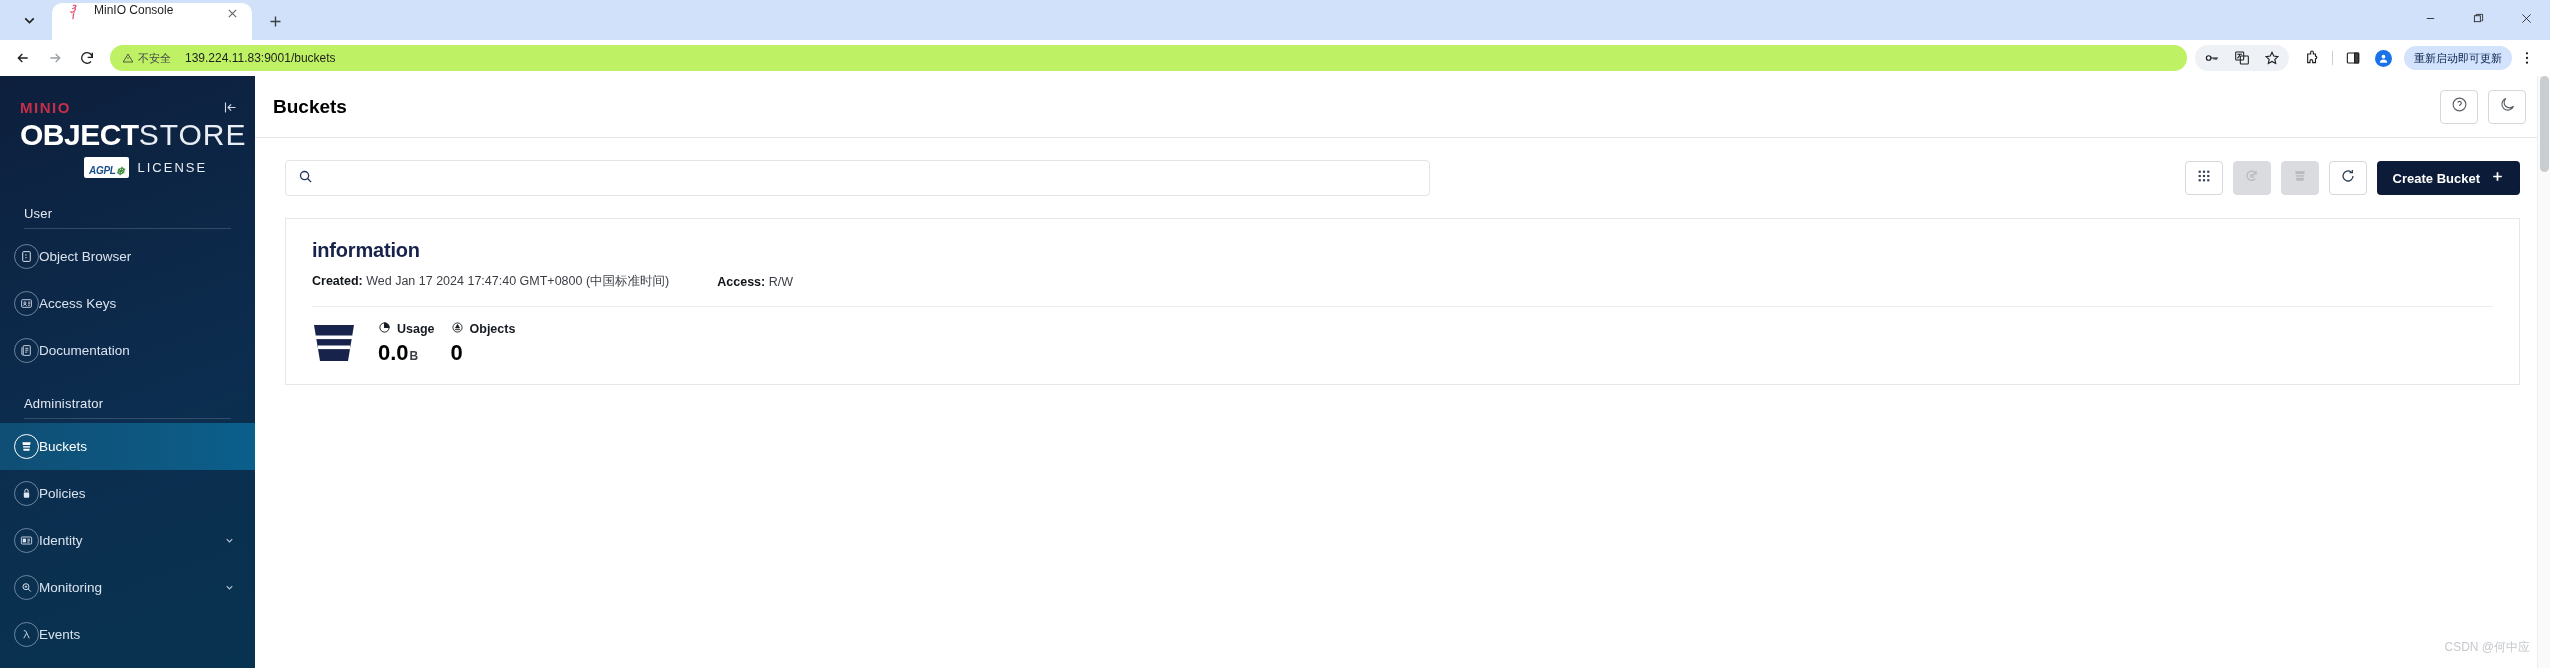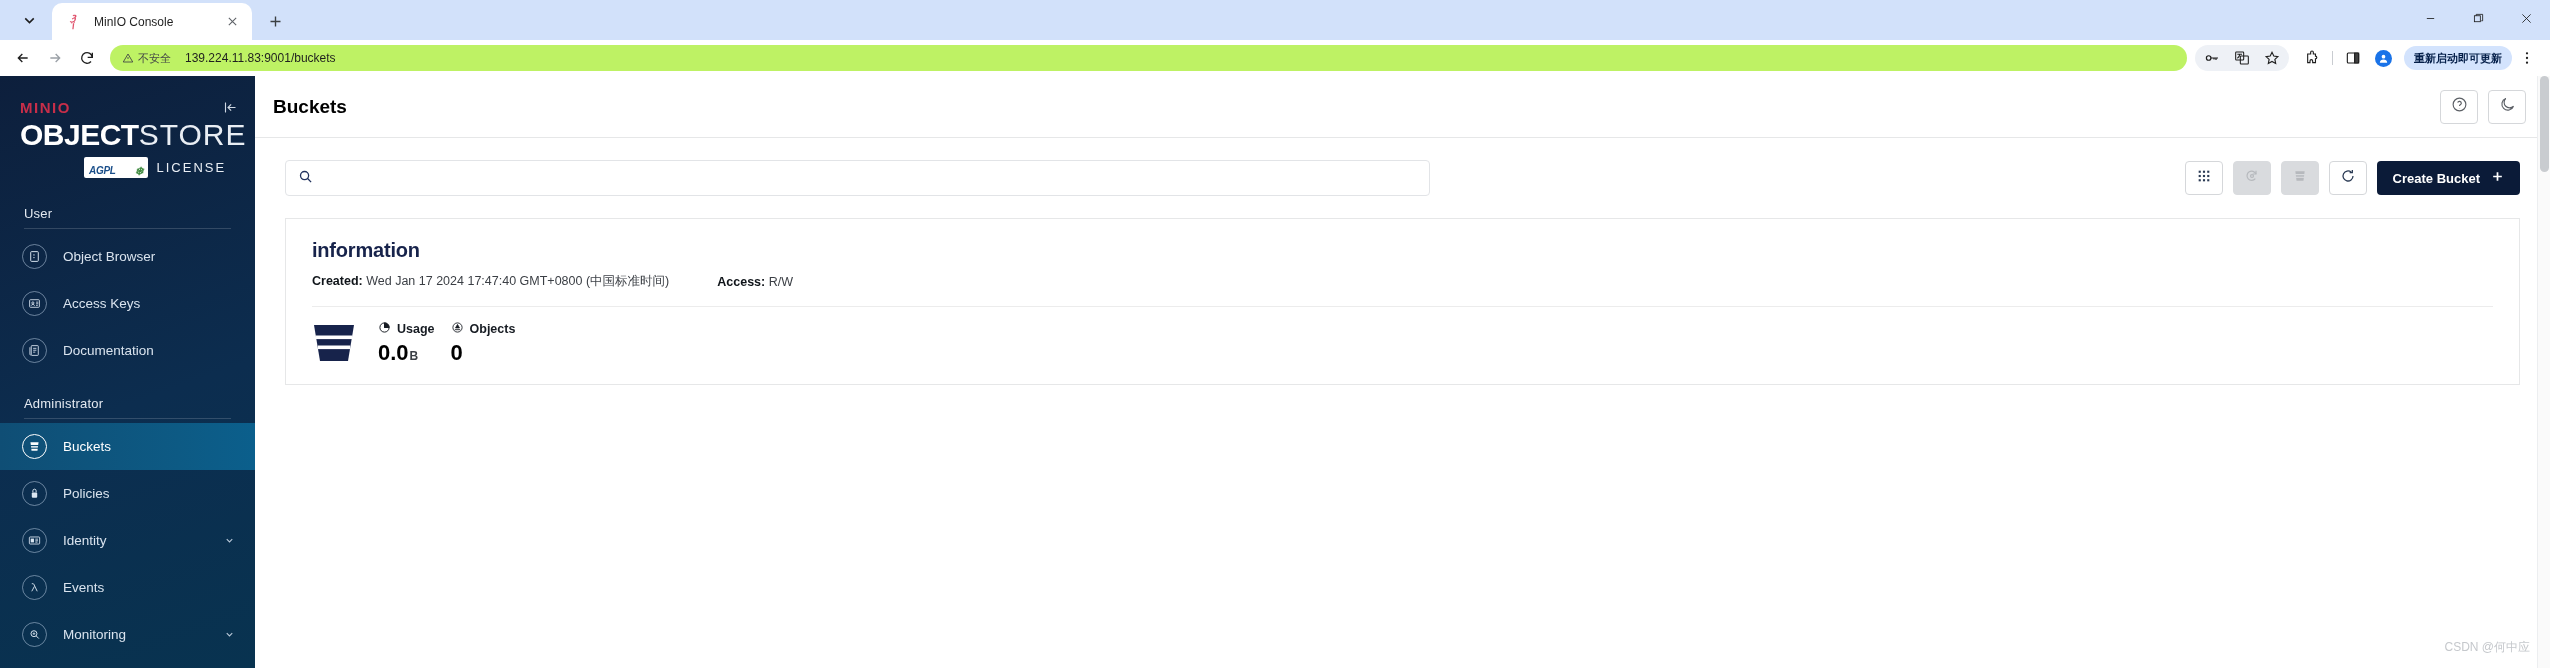--- a/index.html
+++ b/index.html
@@ -30,21 +30,21 @@
     color: #1f1f1f;
   }
   .tabstrip-chevron svg { width: 17px; height: 17px; }
 
   .tab {
     height: 37px;
     min-width: 200px;
     background: #ffffff;
     border-radius: 10px 10px 0 0;
     display: flex;
-    align-items: center;
+    align-items: flex-start;
     padding: 0 10px 0 14px;
     gap: 10px;
     position: relative;
   }
   .tab-favicon { width: 18px; height: 18px; display: flex; align-items: center; justify-content: center; flex: none; }
   .tab-title {
     font-size: 12px; color: #1f1f1f;
     white-space: nowrap; overflow: hidden; text-overflow: ellipsis;
     flex: 1;
   }
@@ -121,21 +121,20 @@
   .update-btn {
     height: 24px;
     background: #d3e3fd;
     color: #041e49;
     border-radius: 12px;
     font-size: 11px;
     display: flex; align-items: center;
     padding: 0 10px;
     margin-left: 6px;
     white-space: nowrap;
-    font-weight: bold;
   }
   .profile-dot {
     width: 17px; height: 17px; border-radius: 50%;
     background: #1a73e8;
     display: flex; align-items: center; justify-content: center;
     color: #fff;
   }
   .profile-dot svg { width: 11px; height: 11px; }
 
   
@@ -180,21 +179,21 @@
   .agpl-badge {
     background: #ffffff;
     color: #1b4f8a;
     font-size: 10px;
     font-weight: 800;
     font-style: italic;
     padding: 8px 4px 1px 5px;
     border-radius: 2px;
     display: flex;
     align-items: center;
-    gap: 19px;
+    gap: 0;
     letter-spacing: -0.3px;
     line-height: 1.1;
   }
   .agpl-badge .feather { color: #3f8a3f; font-size: 11px; }
   .license-word {
     font-size: 13px; letter-spacing: 2px;
     color: #e9eef4; font-weight: 300;
   }
   .collapse-btn {
     position: absolute; top: 20px; right: 14px;
@@ -209,22 +208,21 @@
     color: #e3e9f0;
     padding: 14px 0 7px 24px;
     letter-spacing: 0.2px;
   }
   .nav-divider { height: 1px; background: rgba(255,255,255,0.16); margin: 0 24px 4px 24px; }
 
   .nav-item {
     height: 47px;
     display: flex;
     align-items: center;
-    padding-left: 22px;
-    gap: 16px;
+    padding-left: 14px;
     color: #d9e3ee;
     font-size: 13.5px;
     position: relative;
   }
   .nav-item.active {
     background: linear-gradient(90deg, #0f4e75 0%, #0d5a84 70%, #0b5f8c 100%);
     color: #ffffff;
   }
   .nav-icon {
     width: 25px; height: 25px;
@@ -602,41 +600,41 @@
         <span class="nav-label">Identity</span>
         <span class="nav-chev">
           <svg viewBox="0 0 24 24" fill="none" stroke="currentColor" stroke-width="2.4">
               <path d="M6 9l6 6 6-6"></path>
             </svg>
         </span>
       </div>
 
       <div class="nav-item">
         <span class="nav-icon">
-          <svg viewBox="0 0 24 24" fill="none" stroke="currentColor" stroke-width="1.7">
-              <path d="M7 5h2.2c.8 0 1.4.5 1.7 1.2L17 19M7 19l4.8-9"></path>
-            </svg>
-        </span>
-        <span class="nav-label">Events</span>
-      </div>
-
-      <div class="nav-item">
-        <span class="nav-icon">
           <svg viewBox="0 0 24 24" fill="none" stroke="currentColor" stroke-width="1.8">
               <circle cx="11" cy="10.5" r="5.5"></circle>
               <path d="M15 14.5l5 5"></path>
               <path d="M11 8v5M8.5 10.5h5" stroke-width="1.4"></path>
             </svg>
         </span>
         <span class="nav-label">Monitoring</span>
         <span class="nav-chev">
           <svg viewBox="0 0 24 24" fill="none" stroke="currentColor" stroke-width="2.4">
               <path d="M6 9l6 6 6-6"></path>
             </svg>
         </span>
+      </div>
+
+      <div class="nav-item">
+        <span class="nav-icon">
+          <svg viewBox="0 0 24 24" fill="none" stroke="currentColor" stroke-width="1.7">
+              <path d="M7 5h2.2c.8 0 1.4.5 1.7 1.2L17 19M7 19l4.8-9"></path>
+            </svg>
+        </span>
+        <span class="nav-label">Events</span>
       </div>
     </div>
 
     <div class="main">
 
       <div class="main-header">
         <div class="page-title">Buckets</div>
         <div class="header-actions">
           <div class="hdr-btn">
             <span>

